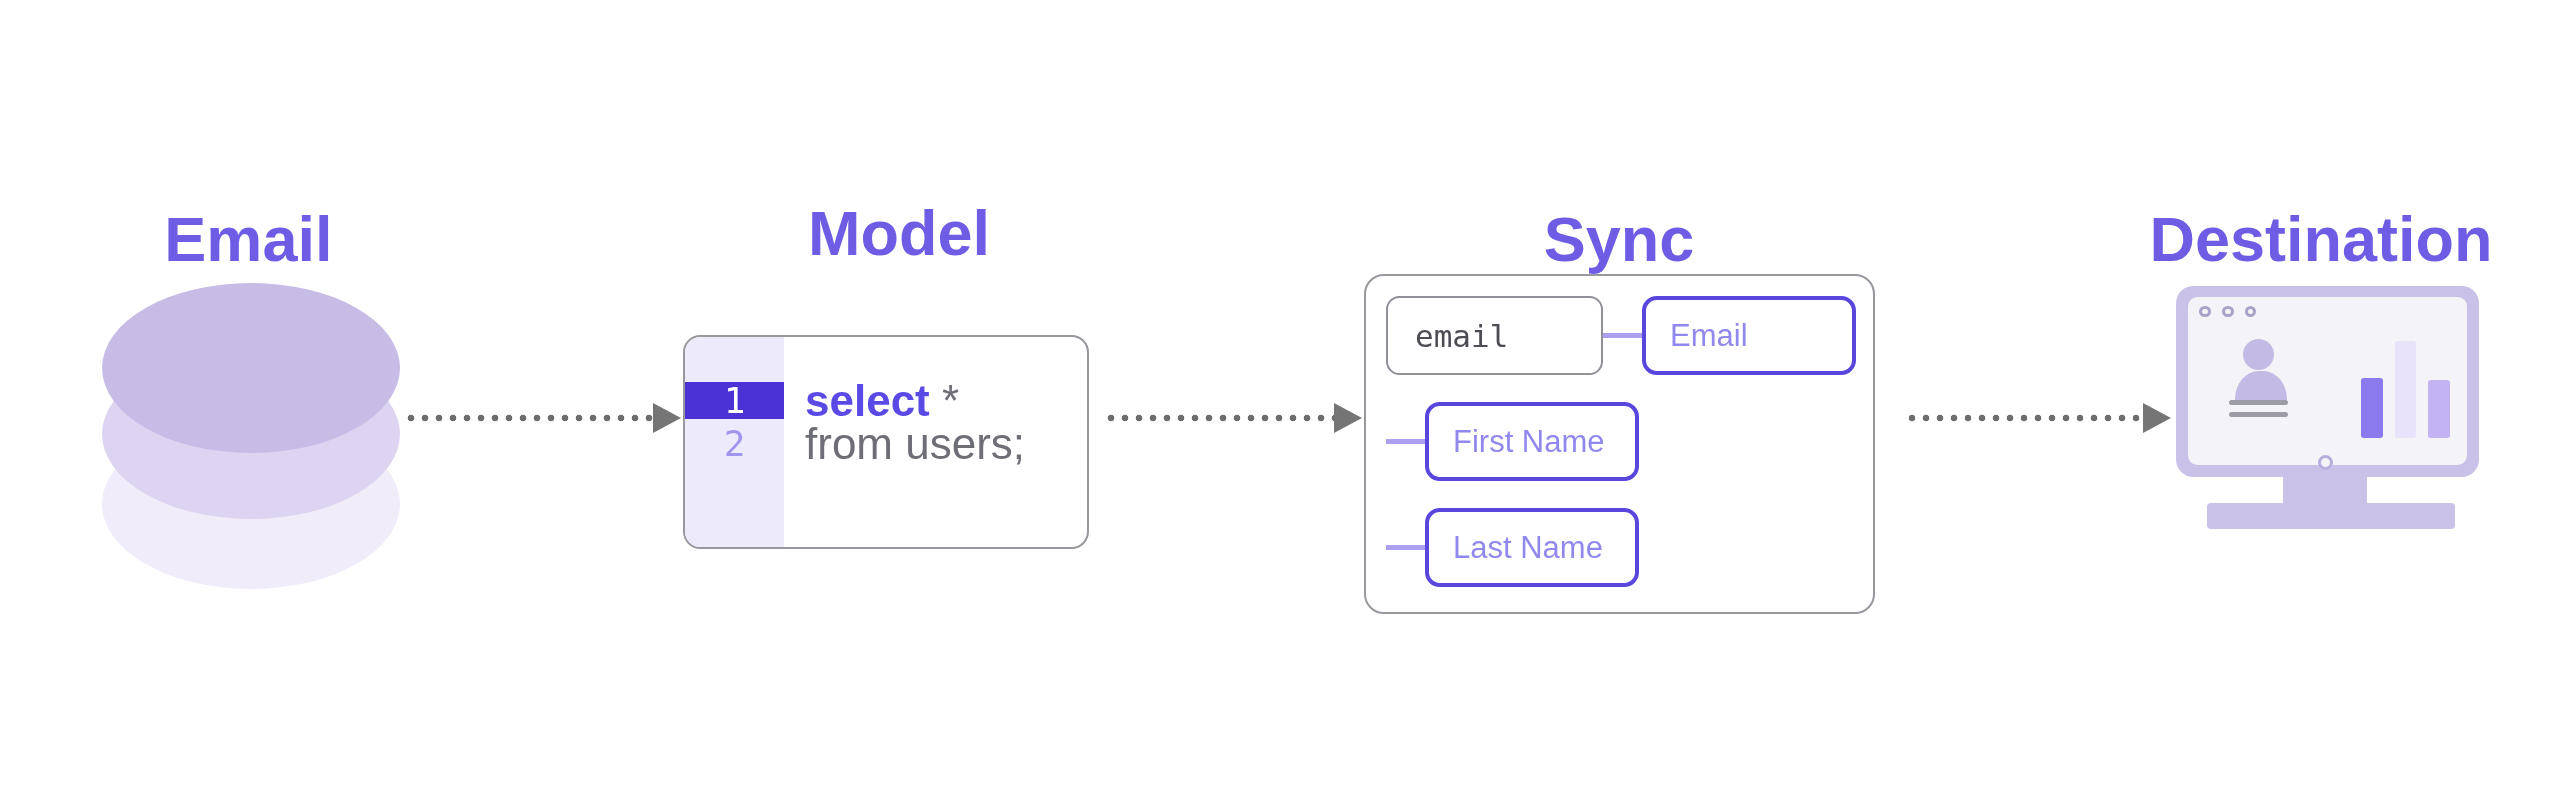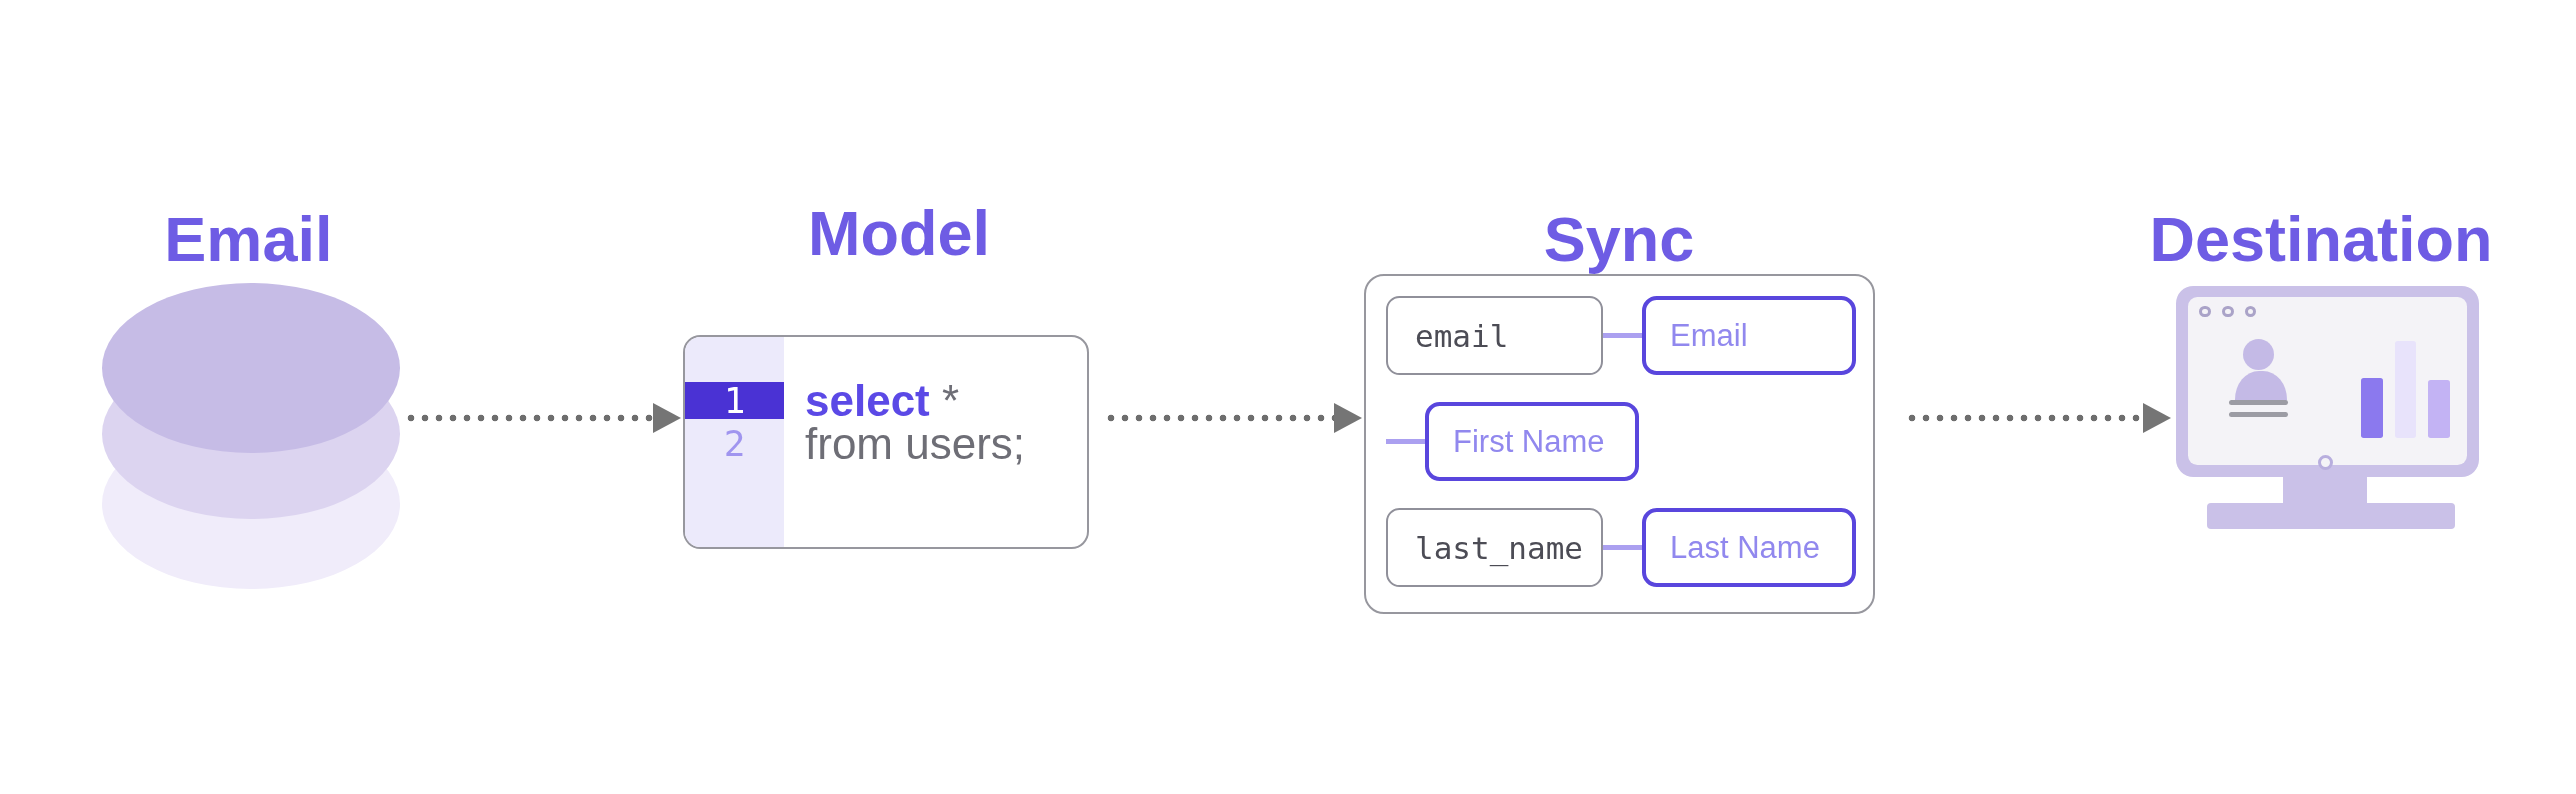--- a/index.html
+++ b/index.html
@@ -134,21 +134,20 @@
     <div class="map-row">
       <div class="src-pill">email</div>
       <div class="conn"></div>
       <div class="dst-pill">Email</div>
     </div>
     <div class="map-row">
       <div class="conn"></div>
       <div class="dst-pill">First Name</div>
     </div>
     <div class="map-row">
-      <div class="src-pill">last_name</div>
       <div class="conn"></div>
       <div class="dst-pill">Last Name</div>
     </div>
   </div>
 
   <div class="monitor">
     <div class="mframe"></div>
     <div class="screen">
       <div class="win-dots">
         <div class="win-dot"></div>

